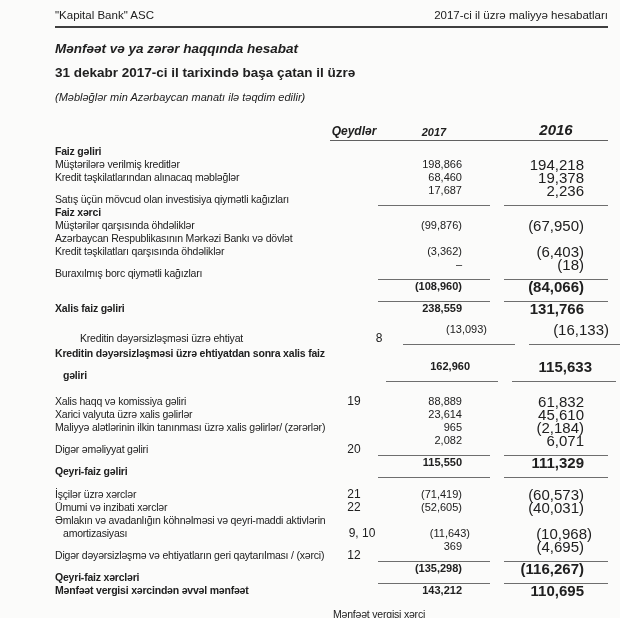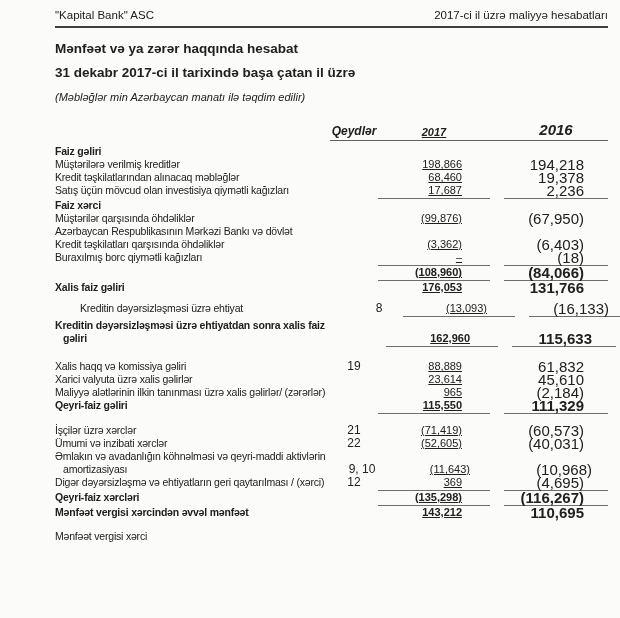--- a/index.html
+++ b/index.html
@@ -17,45 +17,45 @@
     -webkit-font-smoothing:antialiased;
   }
   .doc{padding:8px 12px 0 55px;width:553px;}
 
   
   .page-header{
     display:flex;justify-content:space-between;align-items:flex-end;
     font-size:11.5px;line-height:14px;
     padding-bottom:4px;border-bottom:2px solid #3f3f3f;
   }
-  .statement-title{font-size:13.5px;font-weight:bold;margin:13px 0 0 0;line-height:16px;}
+  .statement-title{font-size:13.5px;font-weight:bold;margin:13px 0 0 0;line-height:16px;font-style:italic;}
   .statement-subtitle{font-size:13.5px;font-weight:bold;margin:8px 0 0 0;line-height:16px;}
   .units-note{font-size:11px;font-style:italic;margin:9px 0 0 0;line-height:14px;}
 
   
   .lbl{width:275px;flex:0 0 275px;white-space:nowrap;overflow:visible;
        font-size:10.5px;letter-spacing:-0.2px;}
   .note{width:48px;flex:0 0 48px;text-align:center;font-size:12px;}
-  .val1{width:112px;flex:0 0 112px;text-align:right;padding-right:28px;box-sizing:border-box;font-size:11px;text-decoration:underline;}
+  .val1{width:112px;flex:0 0 112px;text-align:right;padding-right:28px;box-sizing:border-box;font-size:11px;}
   .gapc{width:14px;flex:0 0 14px;}
   .val2{width:104px;flex:0 0 104px;text-align:right;padding-right:24px;box-sizing:border-box;font-size:15px;}
 
   .thead{display:flex;margin-top:17px;font-size:11px;}
   .thead .cols{
     display:flex;align-items:flex-end;
     border-bottom:1.5px solid #606060;padding-bottom:2px;
     font-style:italic;font-weight:bold;
   }
   .thead .th{padding:0;text-align:center;white-space:nowrap;}
 
   #rows{margin-top:4px;}
-  .row{display:flex;line-height:13px;align-items:flex-start;}
+  .row{display:flex;line-height:13px;align-items:flex-end;}
   .b{font-weight:bold;}
   .ind{padding-left:8px;}
-  .rule{border-bottom:1px solid var(--rule);padding-bottom:1px;}
+  .rule{border-bottom:1px solid var(--rule);padding-bottom:8px;}
   .final{border-bottom:2.5px solid var(--final-rule);}
 </style>
 </head>
 <body>
 
 <div class="doc">
 
   <header class="page-header">
     <span>"Kapital Bank" ASC</span>
     <span>2017-ci il üzrə maliyyə hesabatları</span>
@@ -142,21 +142,21 @@
       <div class="row">
         <div class="lbl b"></div>
         <div class="note"></div>
         <div class="val1 b rule">(108,960)</div>
         <div class="gapc"></div>
         <div class="val2 b rule">(84,066)</div>
       </div>
       <div class="row">
         <div class="lbl b">Xalis faiz gəliri</div>
         <div class="note"></div>
-        <div class="val1 b">176,053</div>
+        <div class="val1 b">238,559</div>
         <div class="gapc"></div>
         <div class="val2 b">131,766</div>
       </div>
       <div class="row" style="margin-top: 8px; margin-left: 25px;">
         <div class="lbl">Kreditin dəyərsizləşməsi üzrə ehtiyat</div>
         <div class="note">8</div>
         <div class="val1 rule">(13,093)</div>
         <div class="gapc"></div>
         <div class="val2 rule">(16,133)</div>
       </div>
@@ -189,20 +189,27 @@
         <div class="val2">45,610</div>
       </div>
       <div class="row">
         <div class="lbl">Maliyyə alətlərinin ilkin tanınması üzrə xalis gəlirlər/ (zərərlər)</div>
         <div class="note"></div>
         <div class="val1">965</div>
         <div class="gapc"></div>
         <div class="val2">(2,184)</div>
       </div>
       <div class="row">
+        <div class="lbl">Digər əməliyyat gəliri</div>
+        <div class="note">20</div>
+        <div class="val1 rule">2,082</div>
+        <div class="gapc"></div>
+        <div class="val2 rule">6,071</div>
+      </div>
+      <div class="row">
         <div class="lbl b">Qeyri-faiz gəliri</div>
         <div class="note"></div>
         <div class="val1 b rule">115,550</div>
         <div class="gapc"></div>
         <div class="val2 b rule">111,329</div>
       </div>
       <div class="row" style="margin-top: 10px;">
         <div class="lbl">İşçilər üzrə xərclər</div>
         <div class="note">21</div>
         <div class="val1">(71,419)</div>

